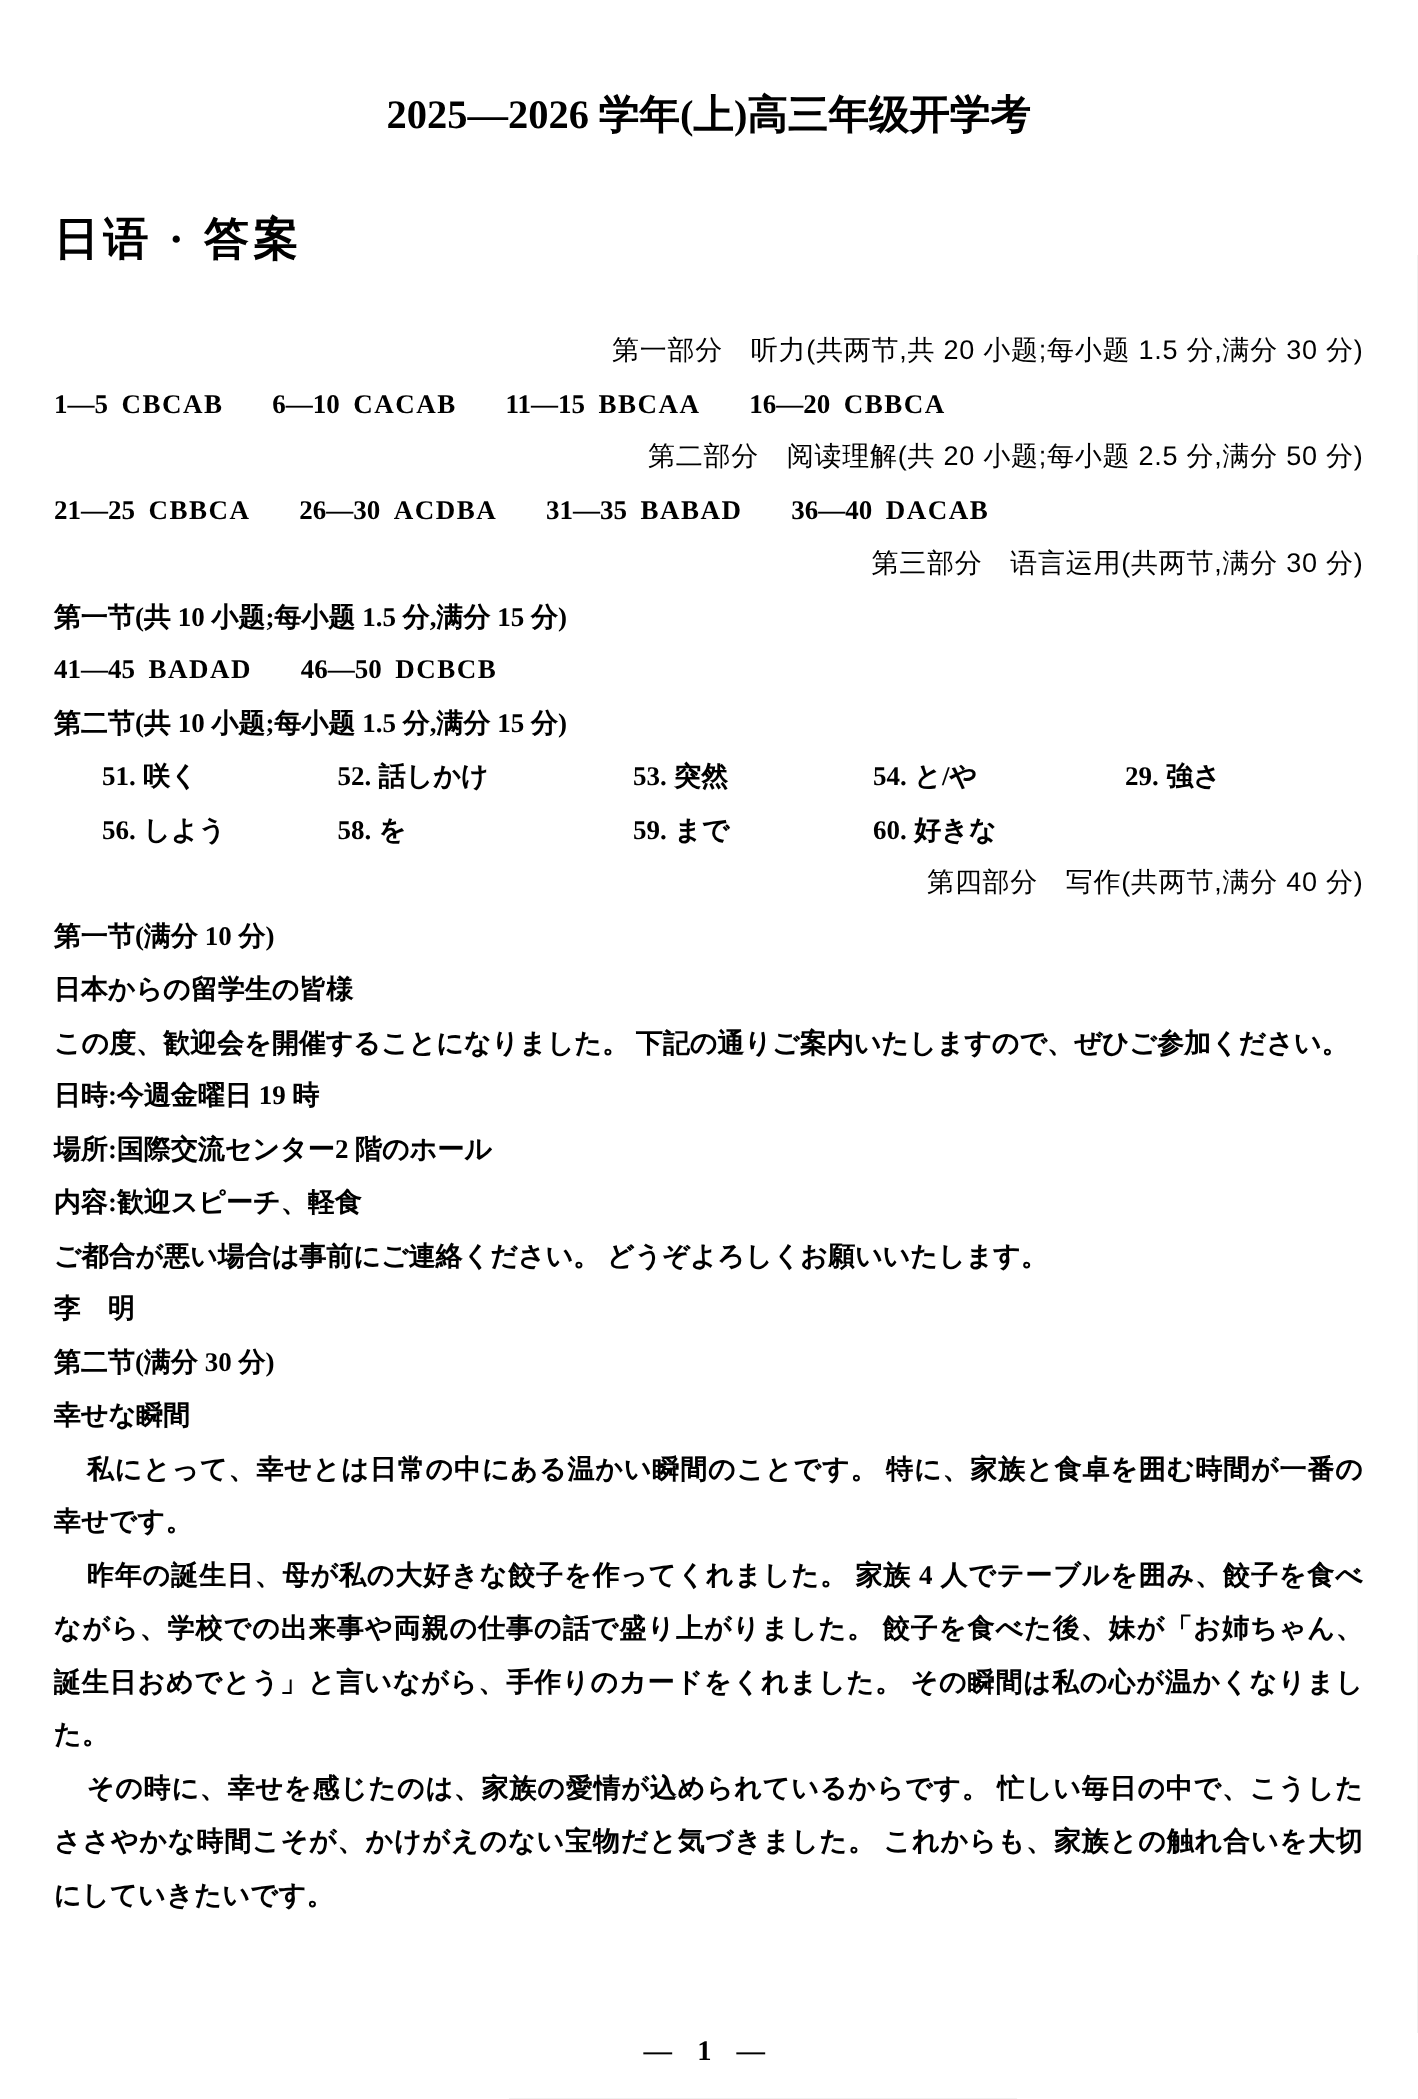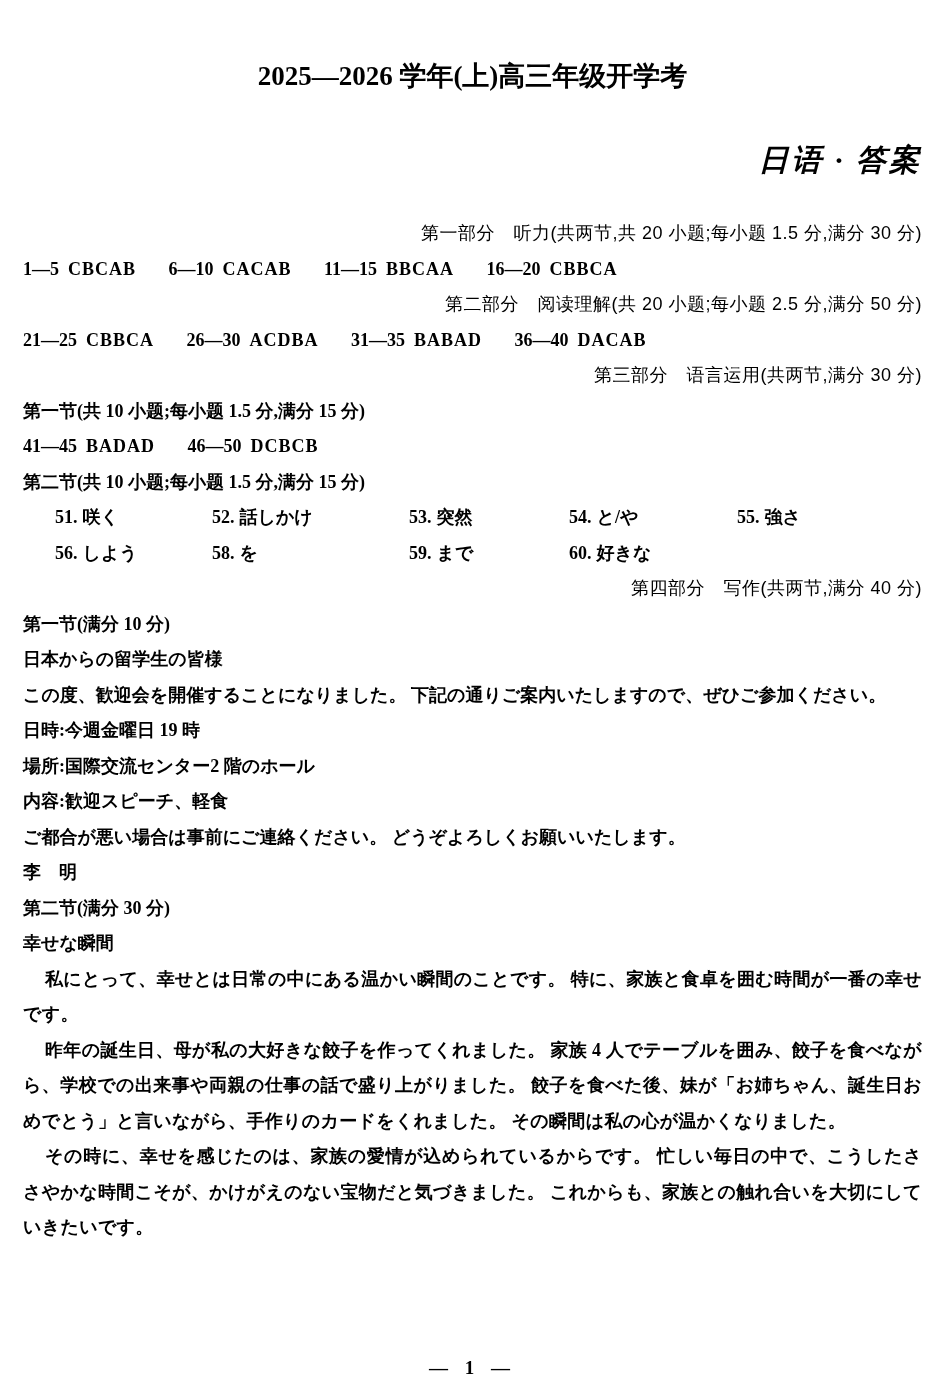--- a/index.html
+++ b/index.html
@@ -5,35 +5,34 @@
   html,body { margin:0; padding:0; background:#e8e8e8; }
   .page {
     position:relative;
     width:945px; height:1399px;
     margin:0 auto;
     background:#ffffff;
     color:#000000;
     font-family:"Liberation Serif","DejaVu Serif",serif;
     overflow:hidden;
   }
-  .content { padding:0 23px; }
+  .content { padding:0 36px; }
   .doc-title {
     margin:58px 0 0 0;
     text-align:center;
     font-size:27px; line-height:36px;
     font-weight:bold;
     font-family:"Liberation Serif","DejaVu Serif",serif;
   }
   .doc-subtitle {
     margin:46px 0 0 0;
-    text-align:right;
+    text-align:left;
     font-size:30px; line-height:40px;
     font-weight:bold;
     letter-spacing:3px;
-    font-style:italic;
   }
   .body-block { margin-top:36px; font-size:18px; font-weight:bold; }
   .line { height:35.5px; line-height:35.5px; white-space:nowrap; }
   .heading {
     font-family:"Liberation Sans","DejaVu Sans",sans-serif;
     font-weight:normal;
     letter-spacing:0.5px;
     text-align:right;
   }
   .answers .group { margin-right:28px; }
@@ -95,21 +94,21 @@
         <span class="group"><span class="range">41—45</span><span class="letters">BADAD</span></span>
         <span class="group"><span class="range">46—50</span><span class="letters">DCBCB</span></span>
       </div>
       <div class="line">第二节(共 10 小题;每小题 1.5 分,满分 15 分)</div>
 
       <div class="fill-row">
         <span class="fill-item"><span class="no">51.</span><span>咲く</span></span>
         <span class="fill-item"><span class="no">52.</span><span>話しかけ</span></span>
         <span class="fill-item"><span class="no">53.</span><span>突然</span></span>
         <span class="fill-item"><span class="no">54.</span><span>と/や</span></span>
-        <span class="fill-item"><span class="no">55.</span><span>強さ</span></span>
+        <span class="fill-item"><span class="no">29.</span><span>強さ</span></span>
       </div>
       <div class="fill-row">
         <span class="fill-item"><span class="no">56.</span><span>しよう</span></span>
         <span class="fill-item"><span class="no">58.</span><span>を</span></span>
         <span class="fill-item"><span class="no">59.</span><span>まで</span></span>
         <span class="fill-item"><span class="no">60.</span><span>好きな</span></span>
       </div>
 
       <div class="line heading">第四部分　写作(共两节,满分 40 分)</div>
       <div class="line">第一节(满分 10 分)</div>

